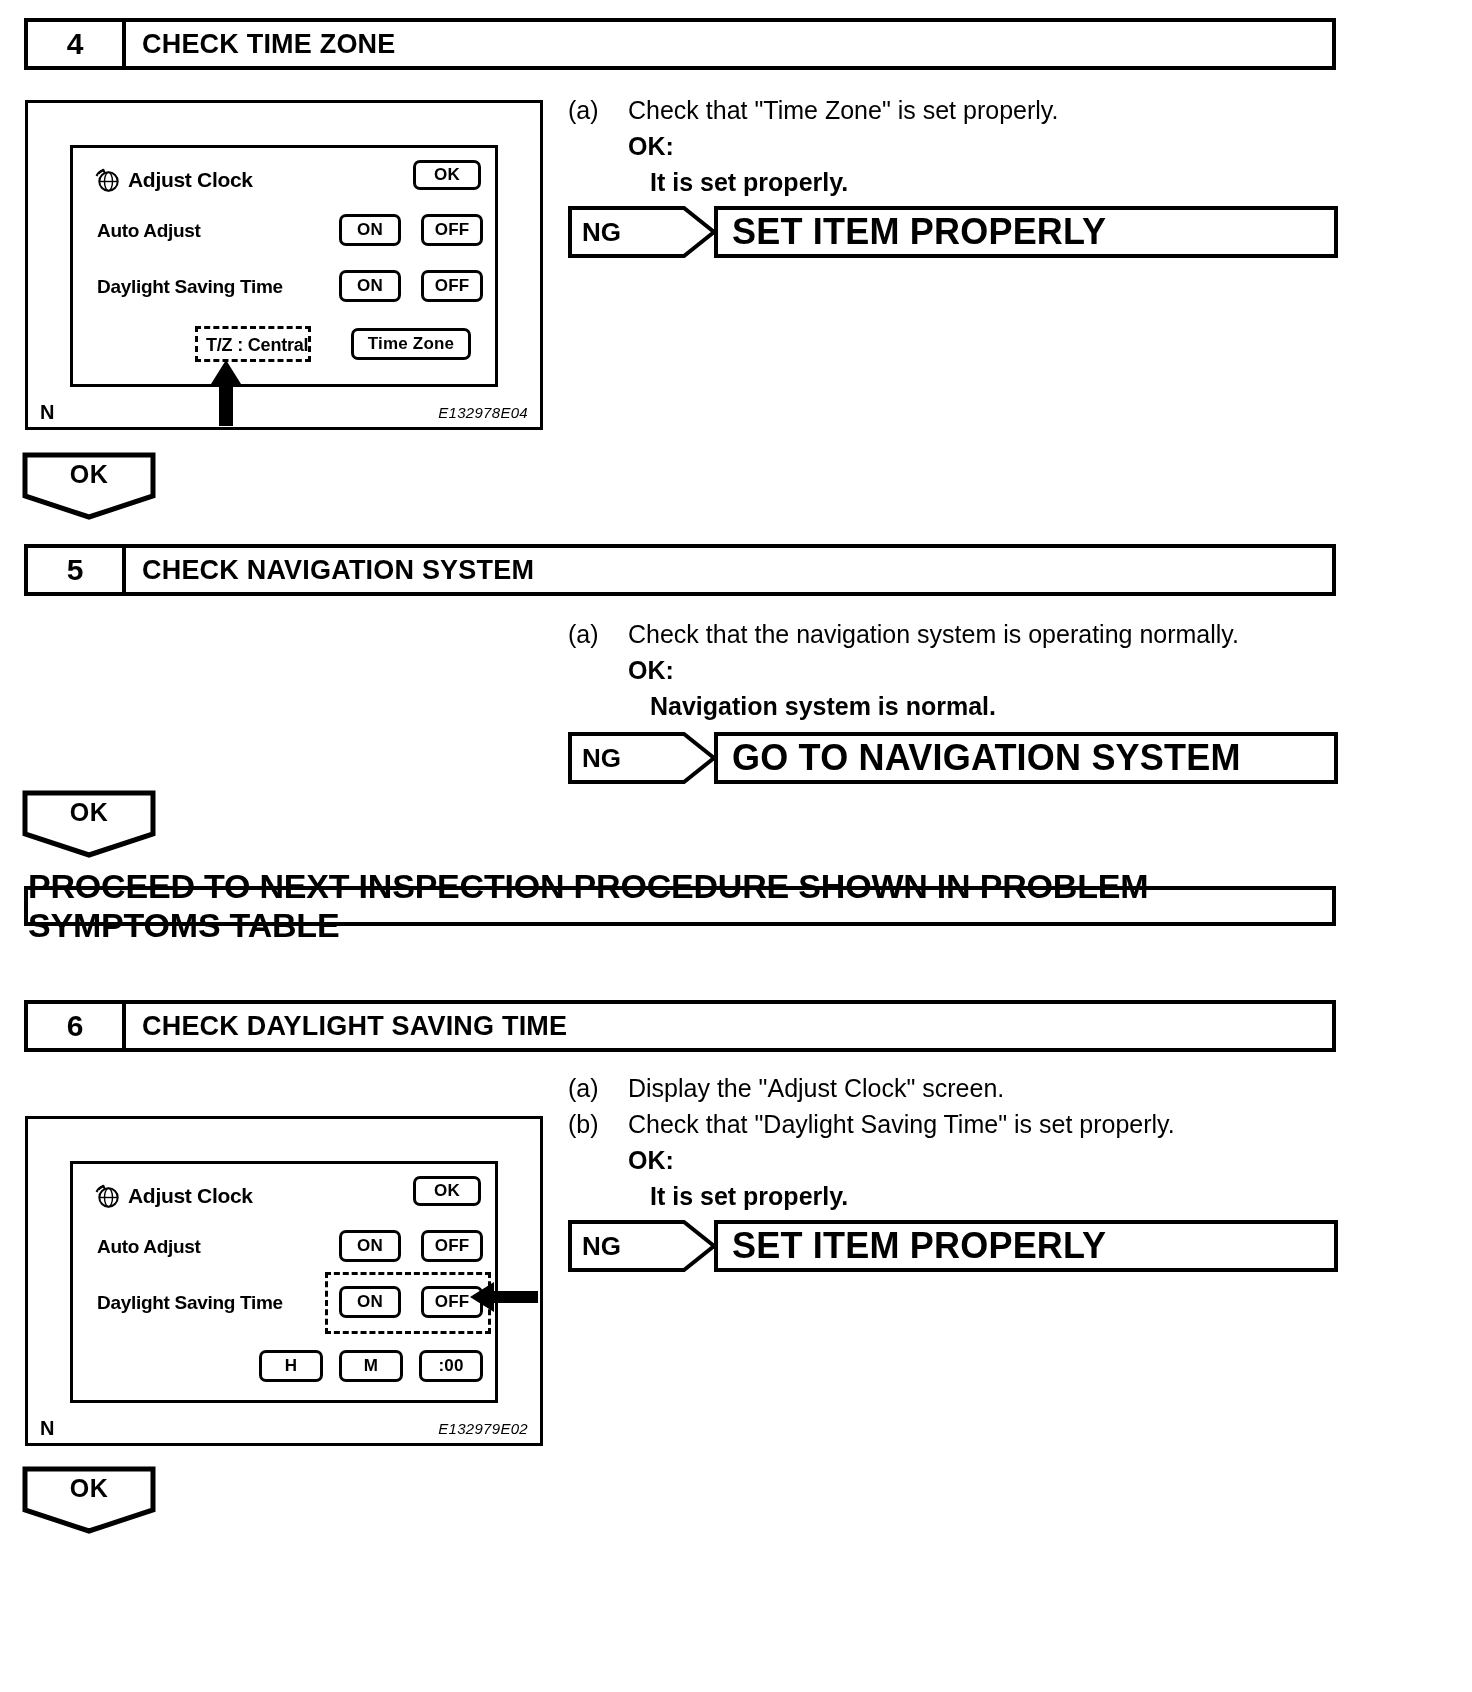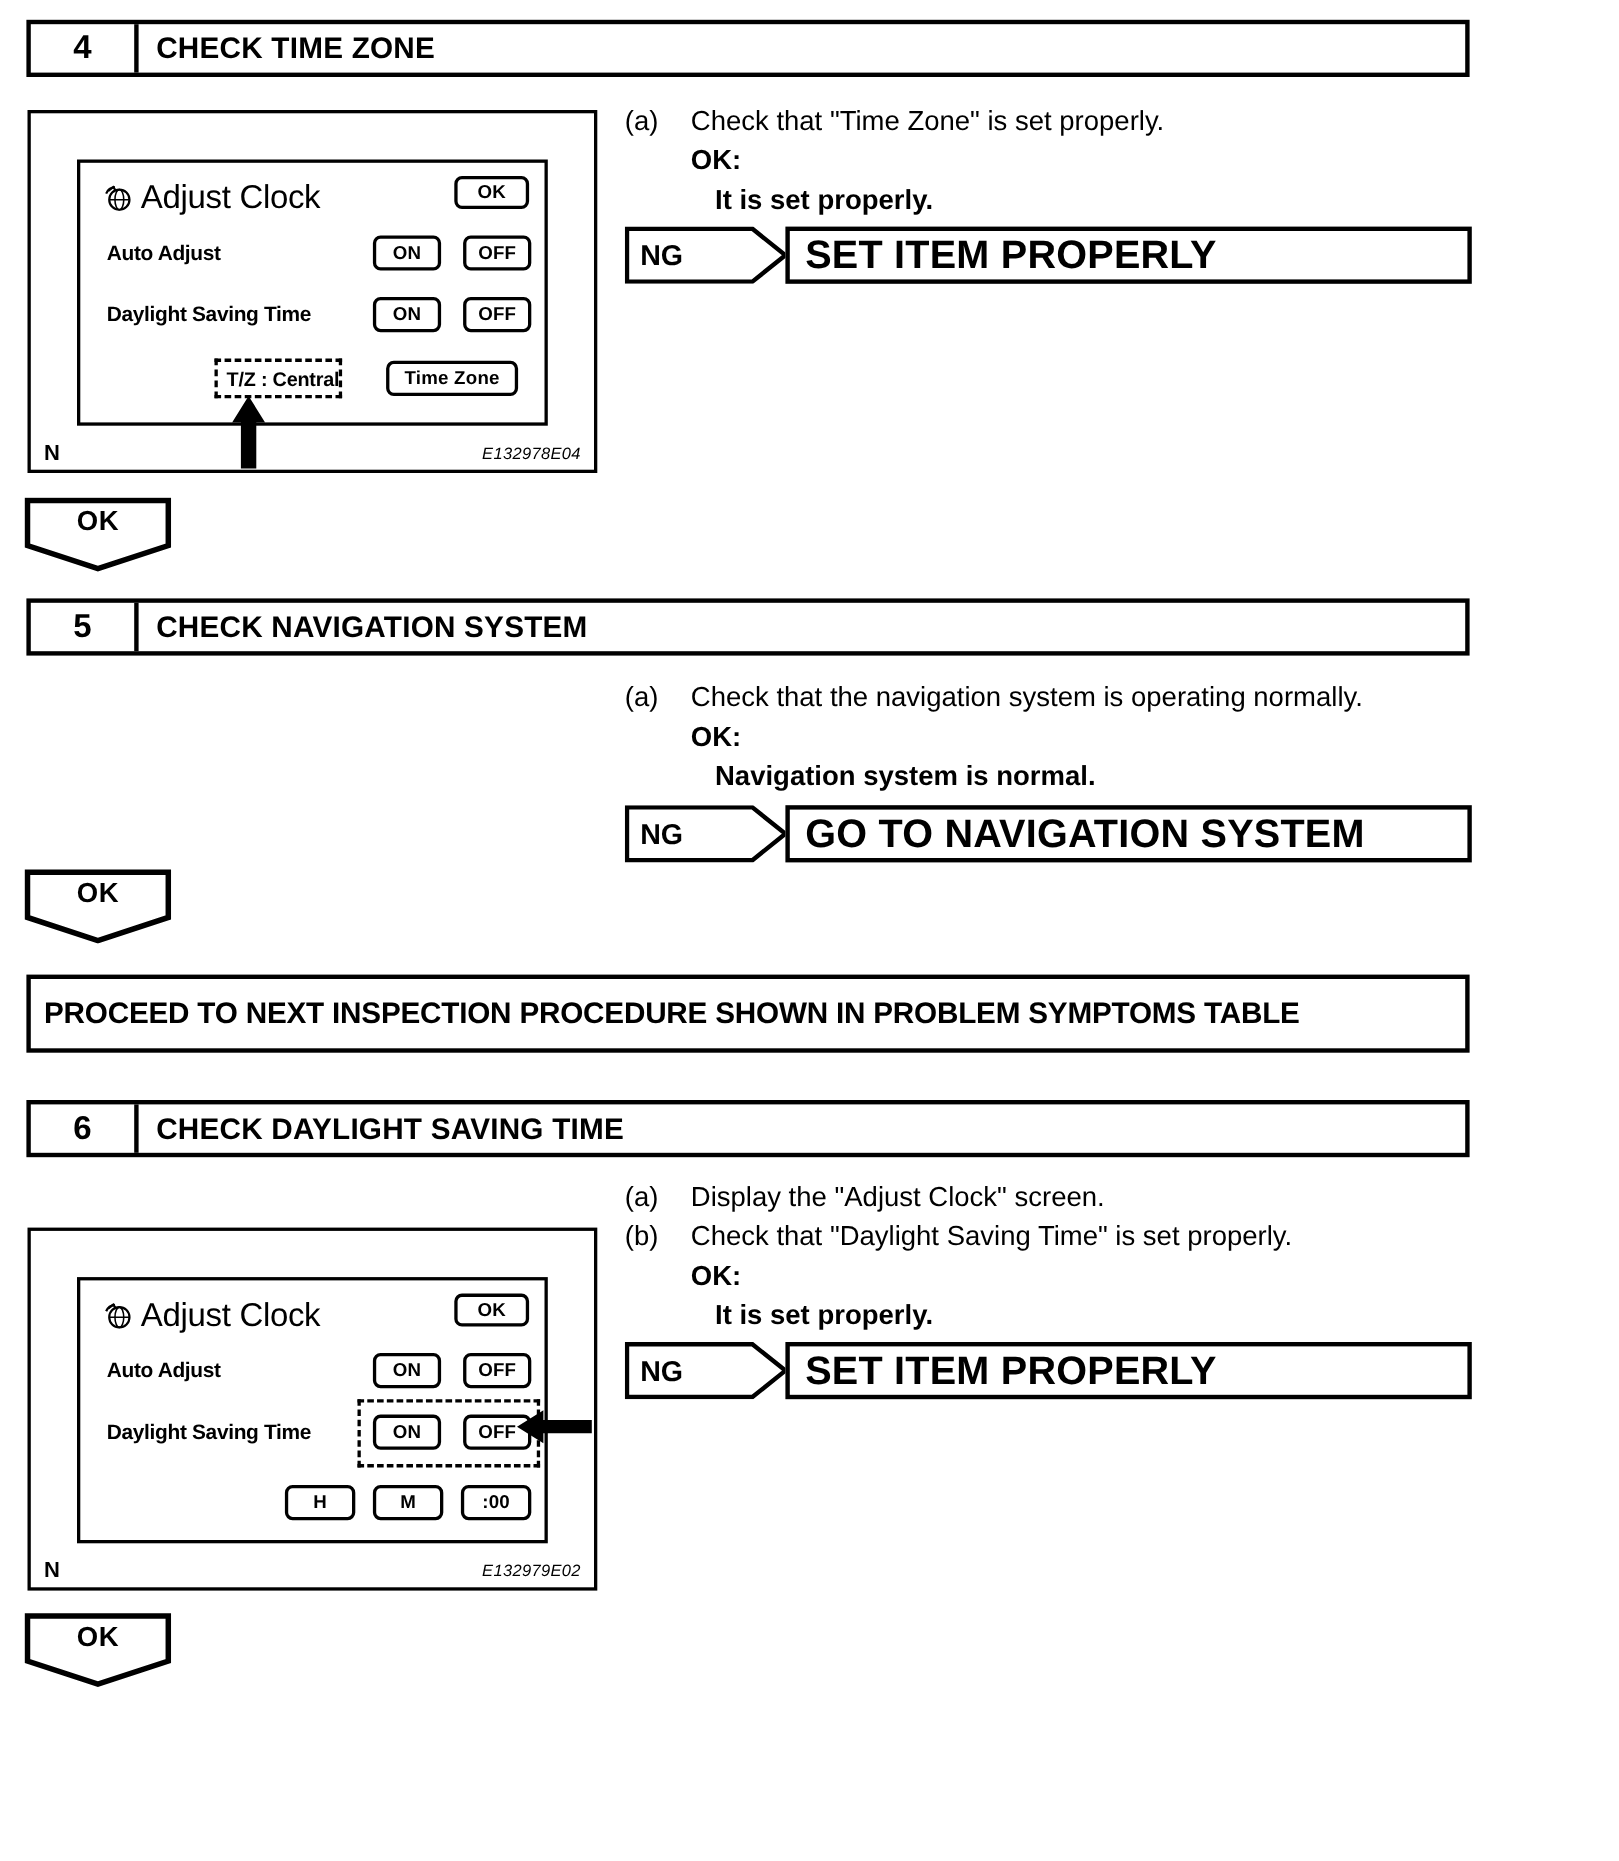--- a/index.html
+++ b/index.html
@@ -96,22 +96,22 @@
     display: flex;
     align-items: center;
   }
   .clock-glyph {
     width: 26px;
     height: 26px;
     margin-right: 7px;
     flex: none;
   }
   .scr-title {
-    font-size: 30px;
-    font-weight: normal;
+    font-size: 21px;
+    font-weight: bold;
     letter-spacing: -0.3px;
   }
   .btn {
     border: 3px solid #000;
     border-radius: 7px;
     box-sizing: border-box;
     display: flex;
     align-items: center;
     justify-content: center;
     font-size: 17px;
@@ -243,27 +243,27 @@
     margin-left: 82px;
     font-size: 25px;
     line-height: 36px;
   }
 
   
   .banner {
     position: absolute;
     left: 24px;
     width: 1312px;
-    height: 71px;
+    height: 40px;
     border: 4px solid #000;
     box-sizing: border-box;
     display: flex;
     align-items: center;
-    padding-left: 12px;
-    font-size: 27px;
+    padding-left: 0;
+    font-size: 34px;
     font-weight: bold;
     letter-spacing: -0.2px;
     background: #fff;
   }
 </style>
 </head>
 <body>
 
 <div class="step-bar" style="top:18px;">
   <div class="step-num">4</div>

